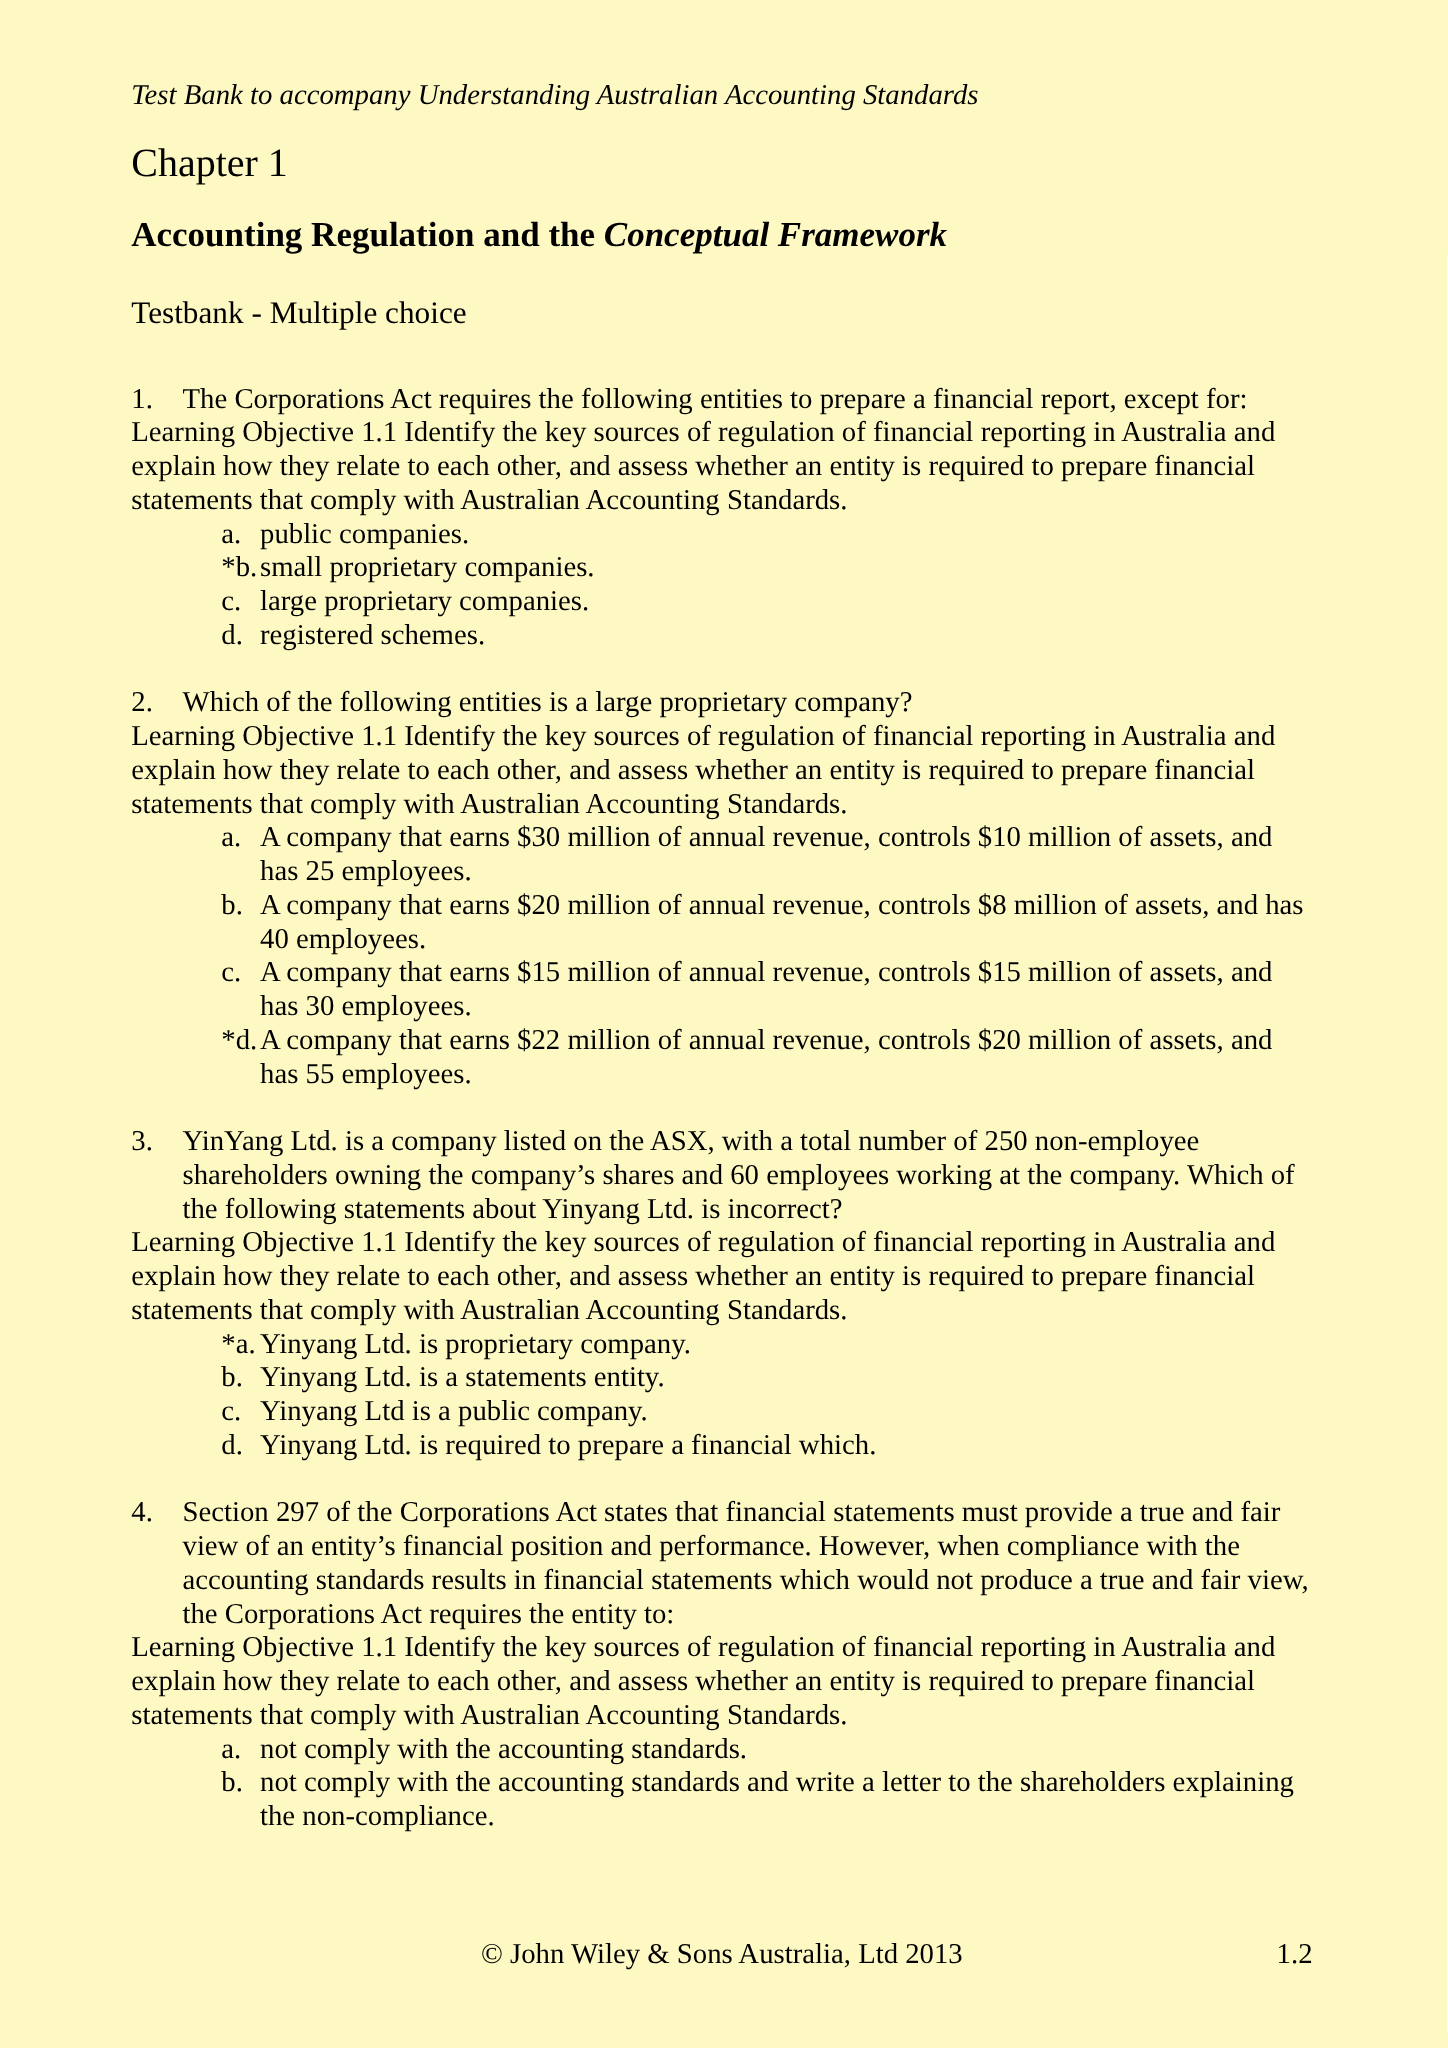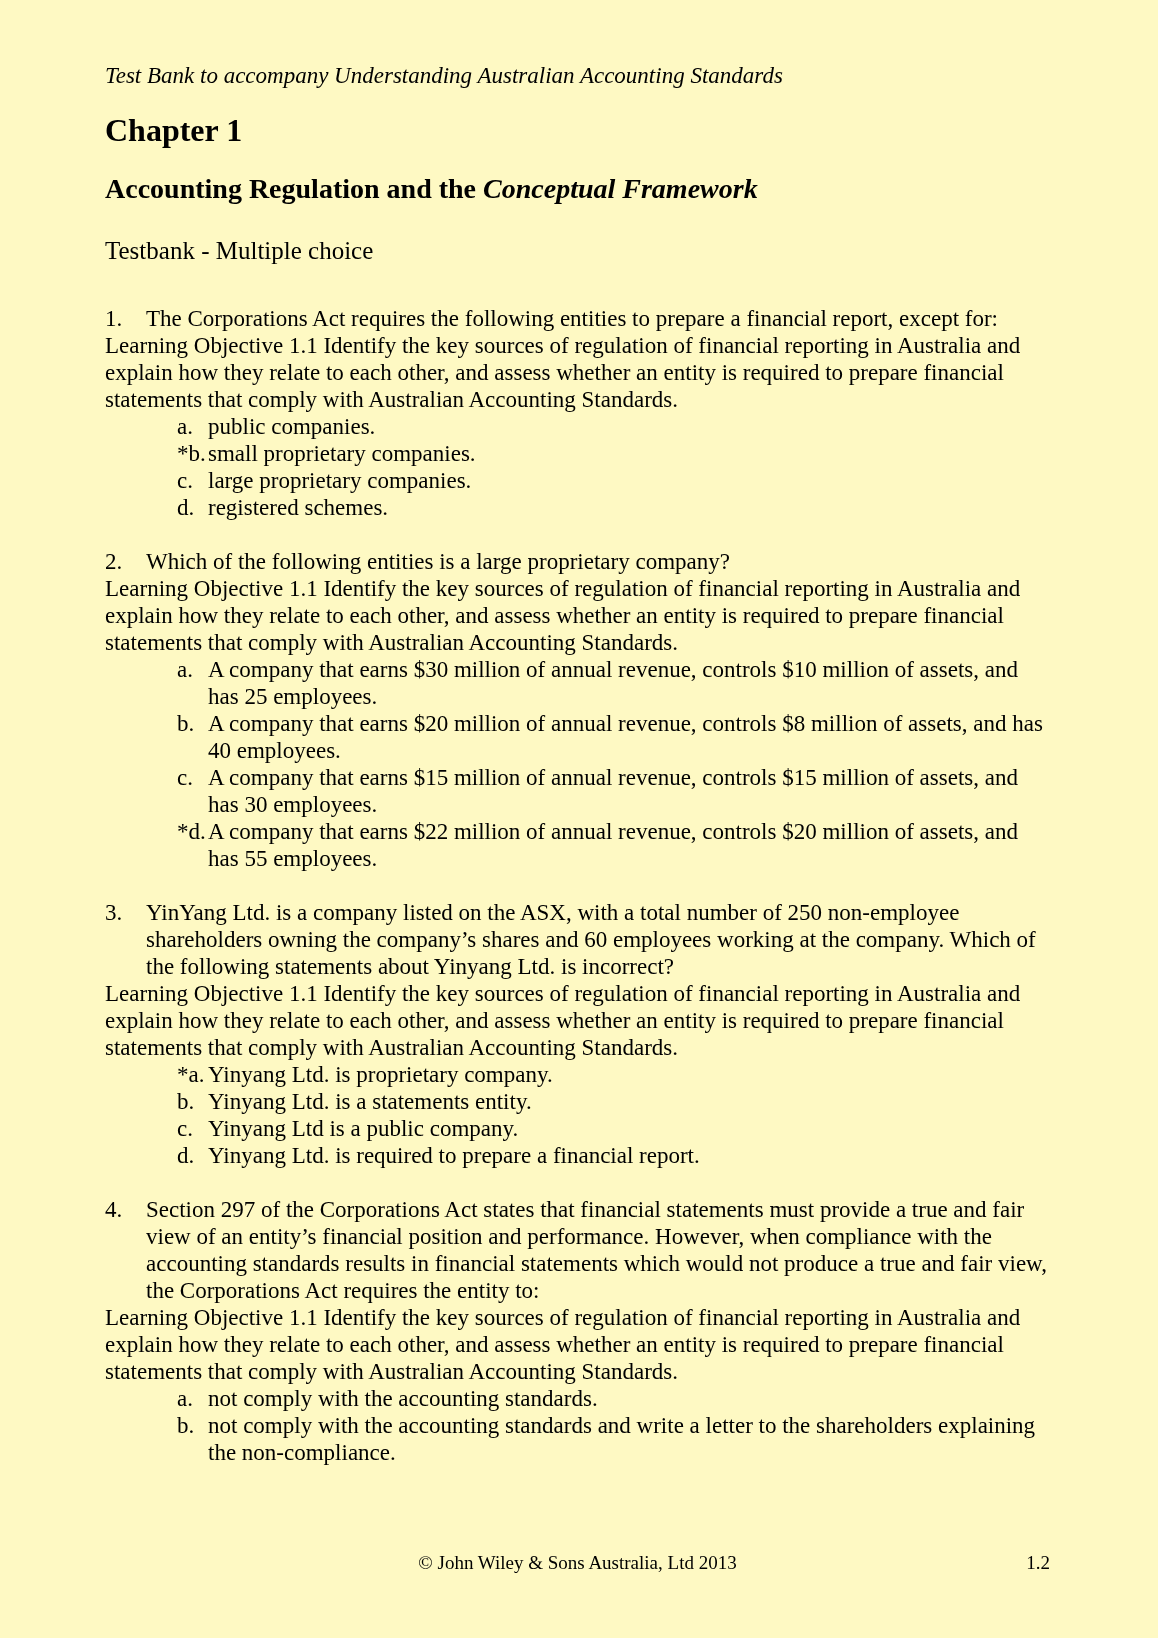--- a/index.html
+++ b/index.html
@@ -21,21 +21,21 @@
   }
   .doc-header {
     margin-top: 62px;
     font-style: italic;
     font-size: 23px;
     line-height: 27px;
   }
   .chapter-heading {
     margin-top: 22px;
     font-size: 32px;
-    font-weight: bold;
+    font-weight: normal;
     line-height: 38px;
   }
   .page-title {
     margin-top: 21px;
     font-size: 28px;
     font-weight: bold;
     line-height: 38px;
   }
   .page-title em { font-style: italic; }
   .section-heading {
@@ -52,21 +52,21 @@
   .q-text { flex: 1; }
   .learning-objective { }
   .option { display: flex; margin-left: 72px; }
   .opt-label { width: 31px; flex-shrink: 0; white-space: nowrap; }
   .opt-text { flex: 1; }
   .footer {
     position: absolute;
     left: 105px;
     width: 945px;
     top: 1549px;
-    font-size: 19px;
+    font-size: 23px;
     line-height: 27px;
   }
   .footer-center { text-align: center; }
   .footer-page {
     position: absolute;
     right: 0;
     top: 0;
   }
 </style>
 </head>
@@ -146,21 +146,21 @@
         <div class="option">
           <span class="opt-label">b.</span>
           <span class="opt-text">Yinyang Ltd. is a statements entity.</span>
         </div>
         <div class="option">
           <span class="opt-label">c.</span>
           <span class="opt-text">Yinyang Ltd is a public company.</span>
         </div>
         <div class="option">
           <span class="opt-label">d.</span>
-          <span class="opt-text">Yinyang Ltd. is required to prepare a financial report.</span>
+          <span class="opt-text">Yinyang Ltd. is required to prepare a financial which.</span>
         </div>
       </div>
 
       <div class="question">
         <div class="q-line">
           <span class="q-num">4.</span>
           <span class="q-text">Section 297 of the Corporations Act states that financial statements must provide a true and fair view of an entity’s financial position and performance. However, when compliance with the accounting standards results in financial statements which would not produce a true and fair view, the Corporations Act requires the entity to:</span>
         </div>
         <div class="learning-objective">Learning Objective 1.1 Identify the key sources of regulation of financial reporting in Australia and explain how they relate to each other, and assess whether an entity is required to prepare financial statements that comply with Australian Accounting Standards.</div>
         <div class="option">

